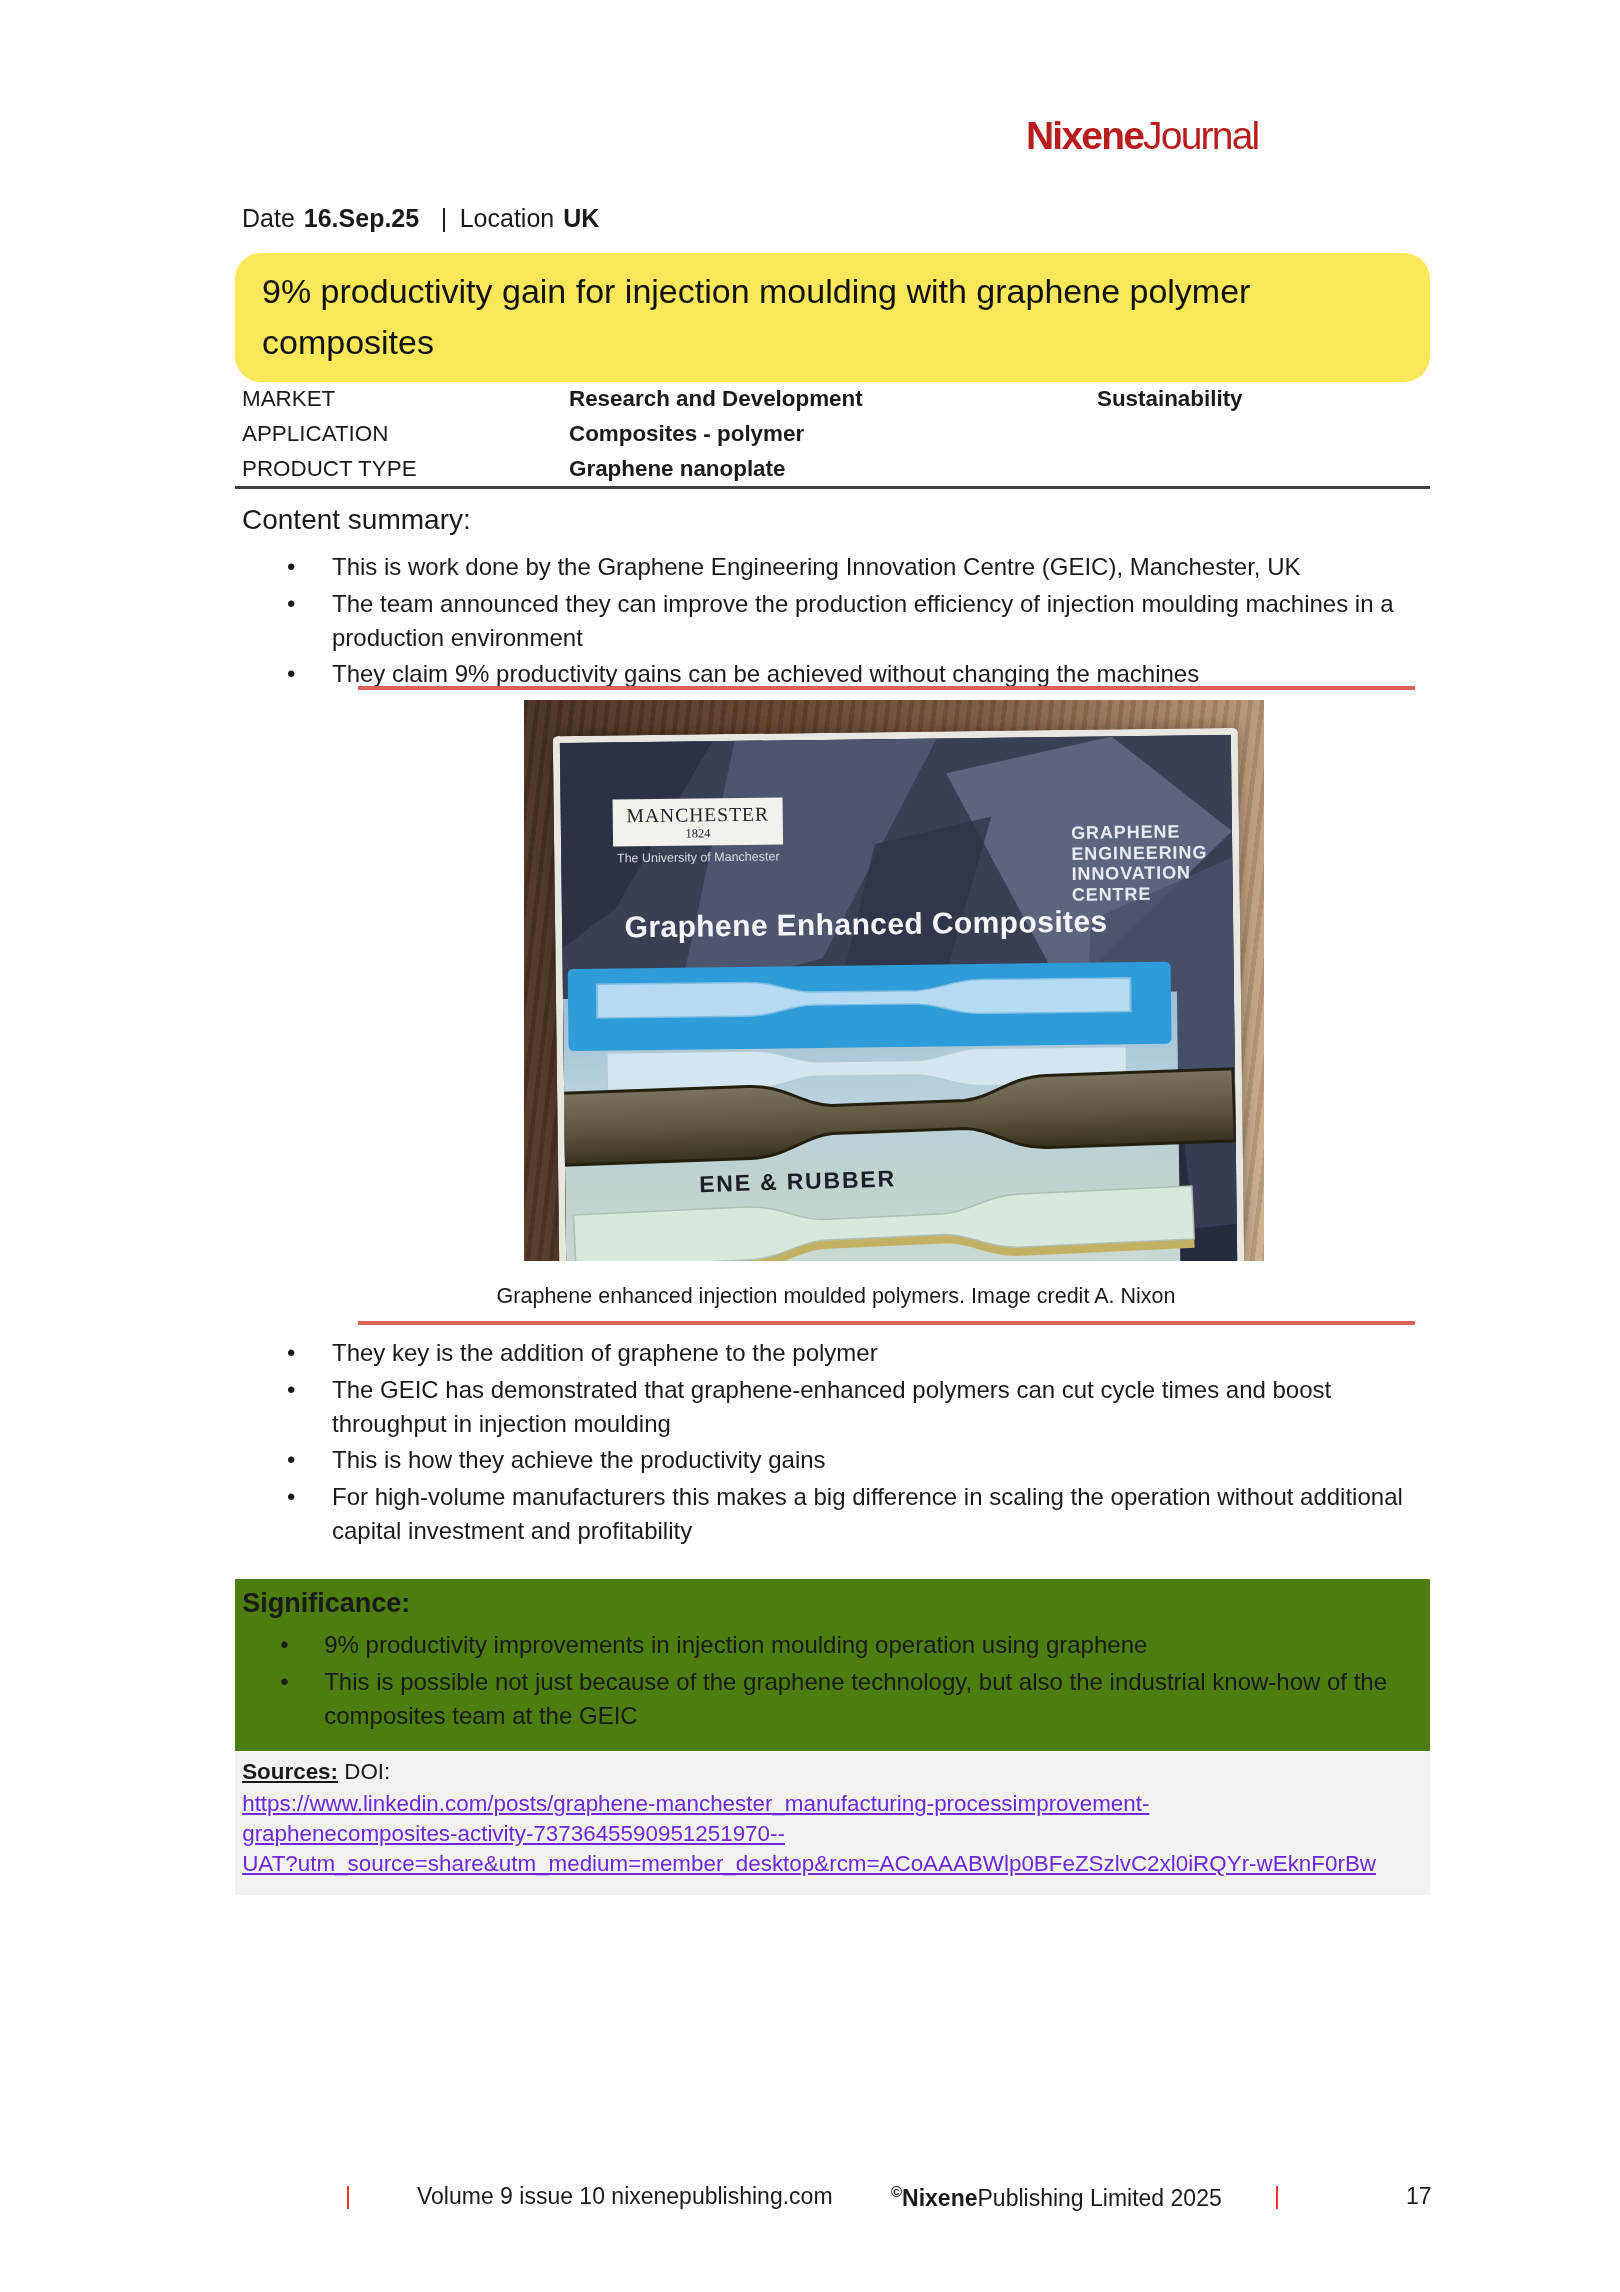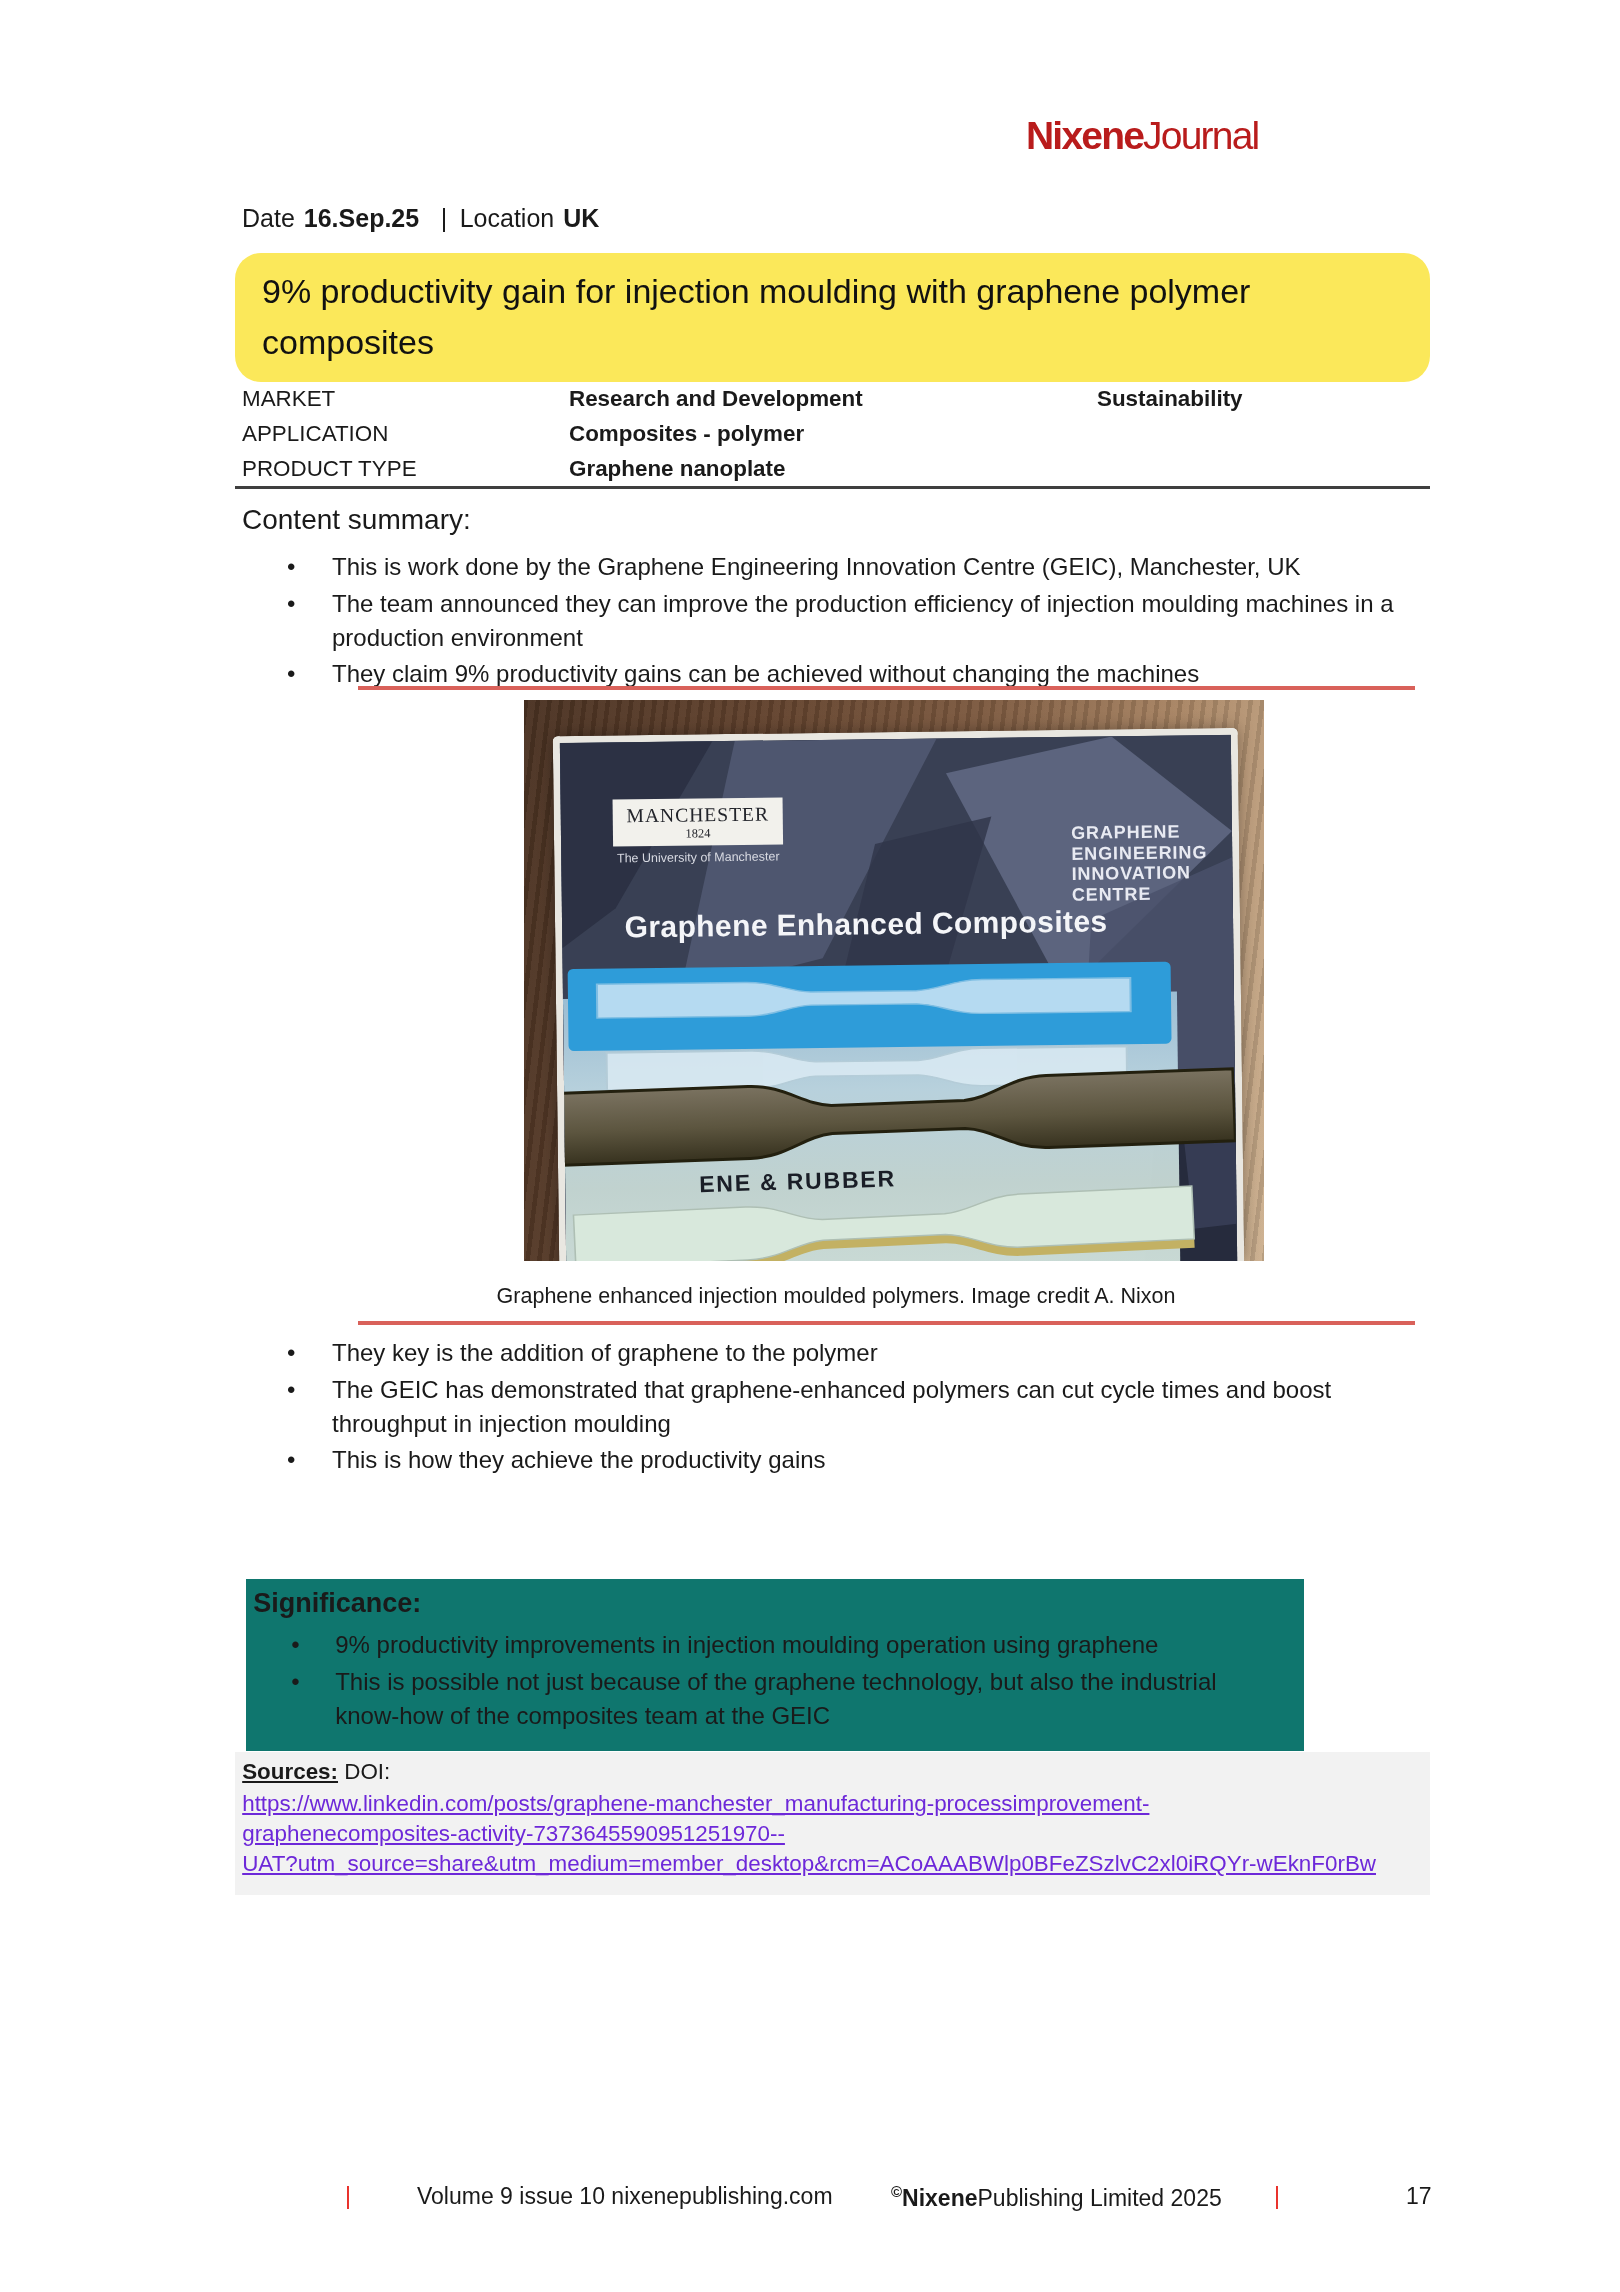--- a/index.html
+++ b/index.html
@@ -73,21 +73,21 @@
   .pale-specimen { top:303px; left:39px; right:104px; height:52px; opacity:0.92; }
   .olive-specimen { top:328px; left:-7.2px; right:-3.6px; height:100px; transform:rotate(-1.4deg); }
   .rubber-label { position:absolute; top:428px; left:134px; font-size:23px; font-weight:700; color:#1a1e27; letter-spacing:1.8px; transform:rotate(-1deg); }
   .green-specimen { top:451px; left:3.6px; right:39px; height:81px; transform:rotate(-2deg); }
 
   .caption { position:absolute; top:1284px; left:242px; width:1188px; text-align:center; font-size:21.5px; }
 
   .bullets-2 { position:absolute; top:1336px; left:242px; width:1173px; }
 
   
-  .significance { position:absolute; top:1579px; left:235px; width:1058px; background:#0f766e; padding:9px 18px 16px 7.2px;margin-left:11px; }
+  .significance { position:absolute; top:1579px; left:235px; width:1195px; background:#4d7c0f; padding:9px 18px 16px 7.2px; }
   .sig-heading { font-size:27px; font-weight:700; margin-bottom:9px; }
   .significance .bullet-list li { padding-left:82px; }
   .significance .bullet-list li::before { left:38px; }
 
   
   .sources { position:absolute; top:1752px; left:235px; width:1195px; background:#f2f2f2; padding:7.2px 18px 16px 7.2px; font-size:22.4px; }
   .sources-head { margin-bottom:3.6px; }
   .sources-label { font-weight:700;text-decoration:underline; }
   .link-line { display:block; color:#6d28d9; text-decoration:underline; font-size:22.4px; line-height:30px; cursor:pointer; word-break:break-all; }
 
@@ -222,20 +222,21 @@
   </div>
 
   <div class="caption">Graphene enhanced injection moulded polymers.  Image credit A. Nixon</div>
 
   <div class="red-divider divider-2"></div>
 
   <ul class="bullet-list bullets-2">
     <li>They key is the addition of graphene to the polymer</li>
     <li>The GEIC has demonstrated that graphene-enhanced polymers can cut cycle times and boost throughput in injection moulding</li>
     <li>This is how they achieve the productivity gains</li>
+    <li>For high-volume manufacturers this makes a big difference in scaling the operation without additional capital investment and profitability</li>
   </ul>
 
   <div class="significance">
     <div class="sig-heading">Significance:</div>
     <ul class="bullet-list">
       <li>9% productivity improvements in injection moulding operation using graphene</li>
       <li>This is possible not just because of the graphene technology, but also the industrial know-how of the composites team at the GEIC</li>
     </ul>
   </div>
 

